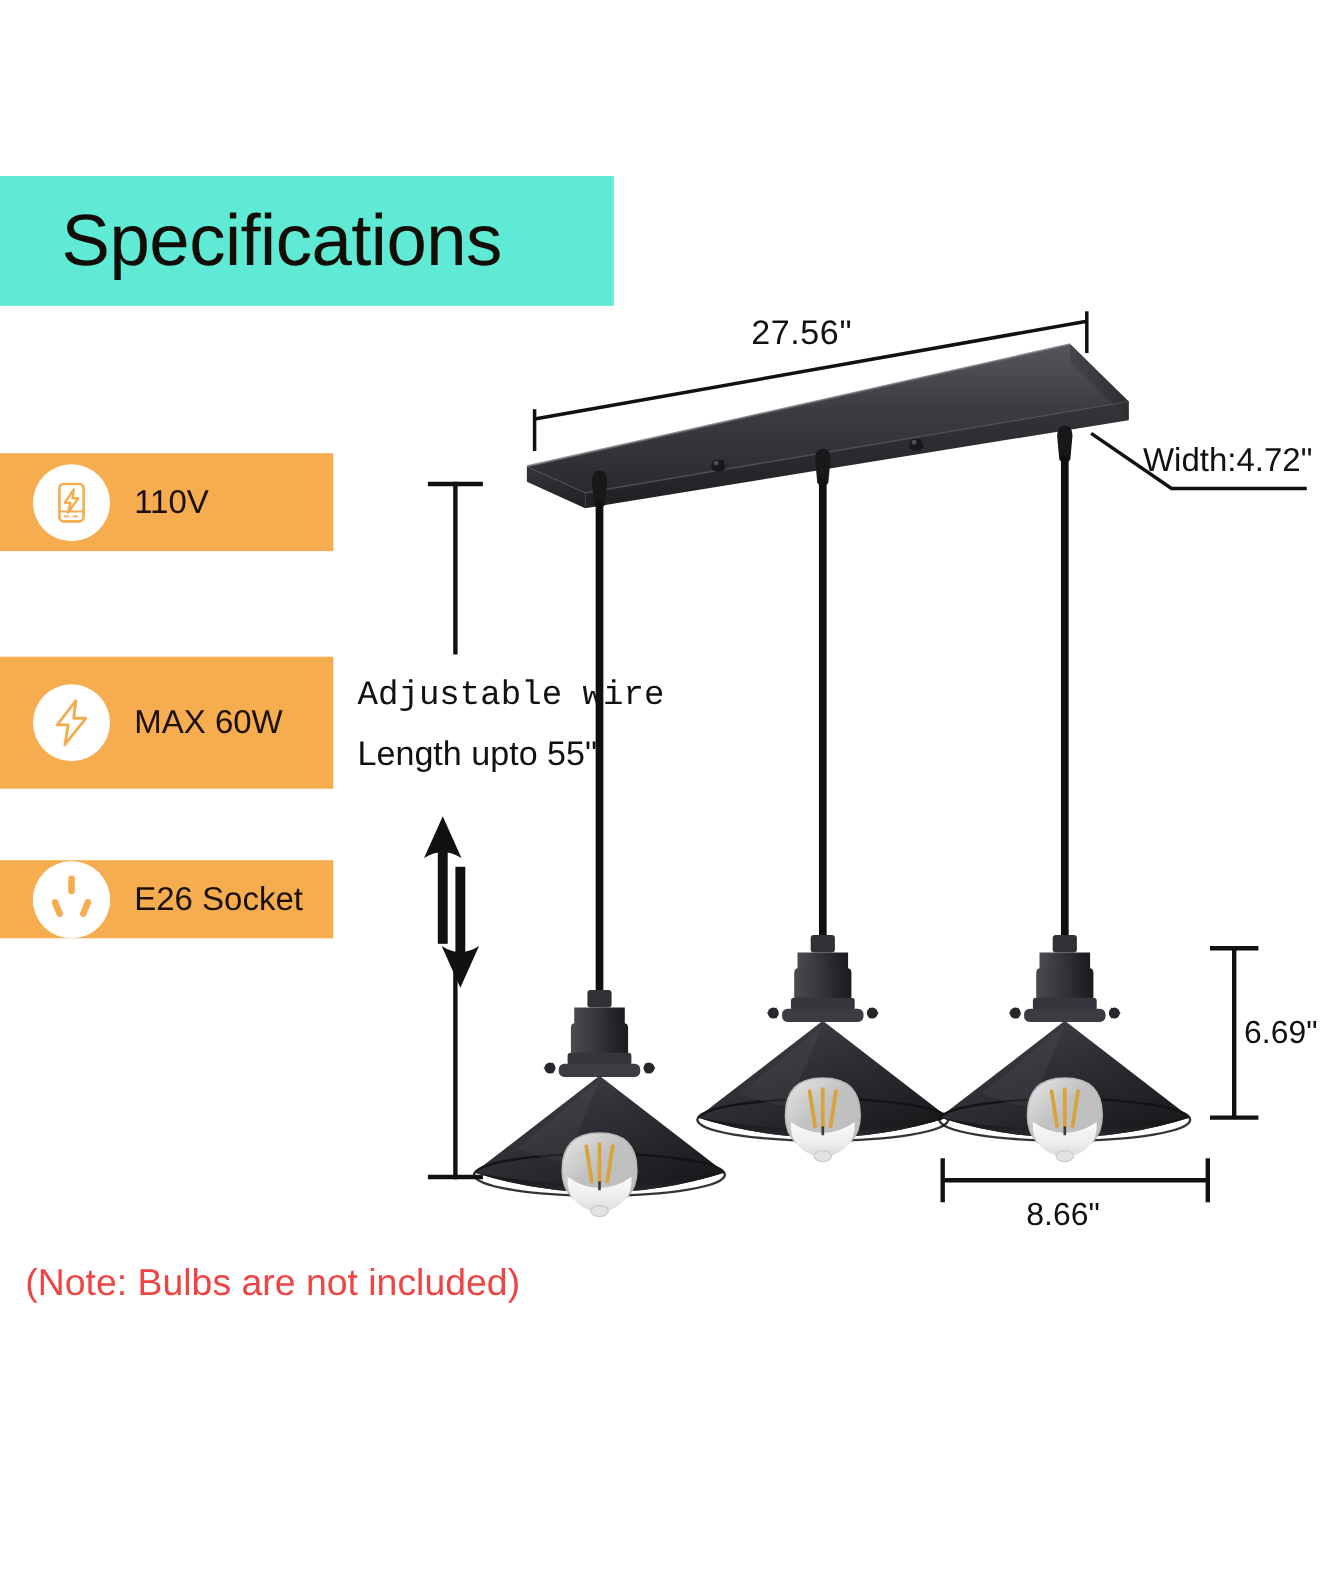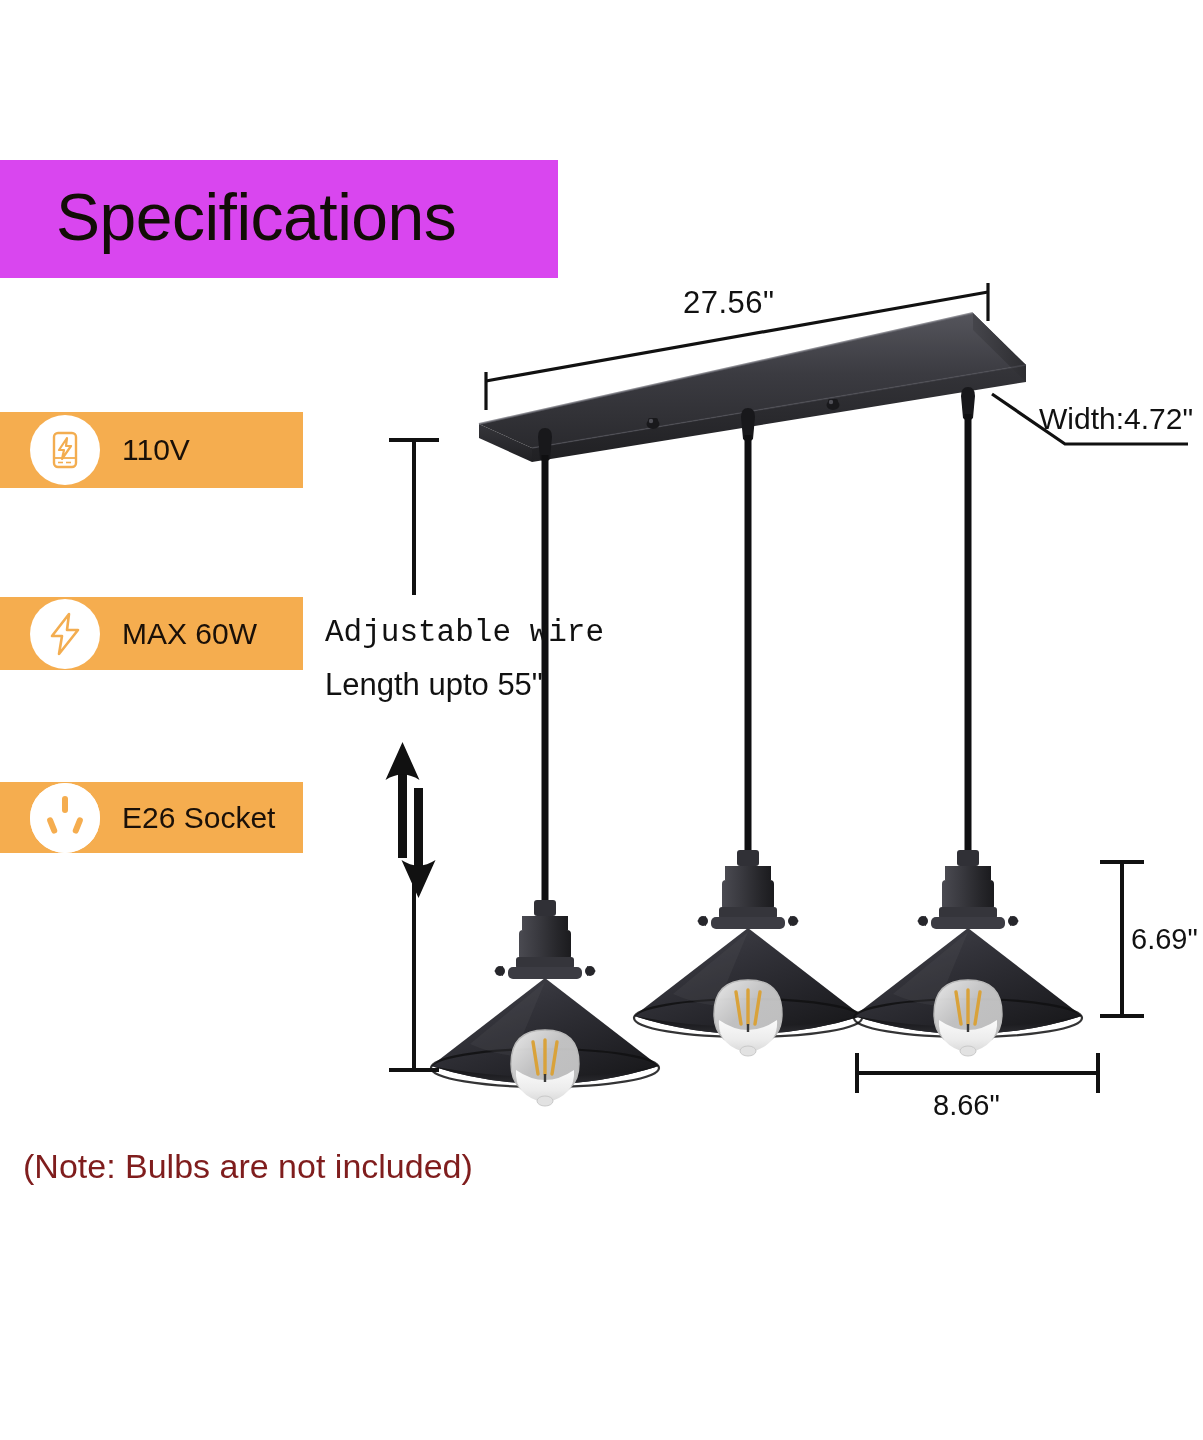--- a/index.html
+++ b/index.html
@@ -9,21 +9,21 @@
     font-family:"Liberation Sans", sans-serif;
     position:relative;
     overflow:hidden;
     -webkit-font-smoothing:antialiased;
   }
   .page{position:absolute;inset:0;}
 
   
   .spec-banner{
     position:absolute;left:0;top:160px;width:558px;height:118px;
-    background:#d946ef;
+    background:#5eead4;
   }
   .spec-banner .title{
     position:absolute;left:56px;top:50%;transform:translateY(-52%);
     font-size:66px;letter-spacing:-0.5px;color:#120d06;font-weight:400;
     white-space:nowrap;
   }
 
   
   .badge{
     position:absolute;left:0;background:#f5ad4f;
@@ -31,31 +31,31 @@
   }
   .badge .ico{
     width:70px;height:70px;border-radius:50%;background:#ffffff;
     margin-left:30px;flex:0 0 auto;position:relative;
     display:flex;align-items:center;justify-content:center;
   }
   .badge .btxt{
     margin-left:22px;font-size:30px;color:#1a1008;line-height:1.18;
     white-space:pre-line;
   }
-  #badge1{top:412px;width:303px;height:76px;}
-  #badge2{top:597px;width:303px;height:73px;}
+  #badge1{top:412px;width:303px;height:89px;}
+  #badge2{top:597px;width:303px;height:120px;}
   #badge3{top:782px;width:303px;height:71px;}
   #badge4{top:950px;width:303px;height:98px;}
 
   .ico svg{display:block;}
 
   
   .note{
     position:absolute;left:23px;top:1147px;
-    font-size:34px;color:#7f1d1d;white-space:nowrap;
+    font-size:34px;color:#ef4444;white-space:nowrap;
   }
 
   
   .art{position:absolute;left:0;top:0;width:1203px;height:1440px;pointer-events:none;}
 
   
   .dim{position:absolute;font-size:30px;color:#111;white-space:nowrap;}
   #dim-2756{left:683px;top:285px;font-size:31px;letter-spacing:0.5px;}
   #dim-width{left:1039px;top:402px;font-size:30px;}
   #dim-669{left:1131px;top:923px;font-size:29px;}

